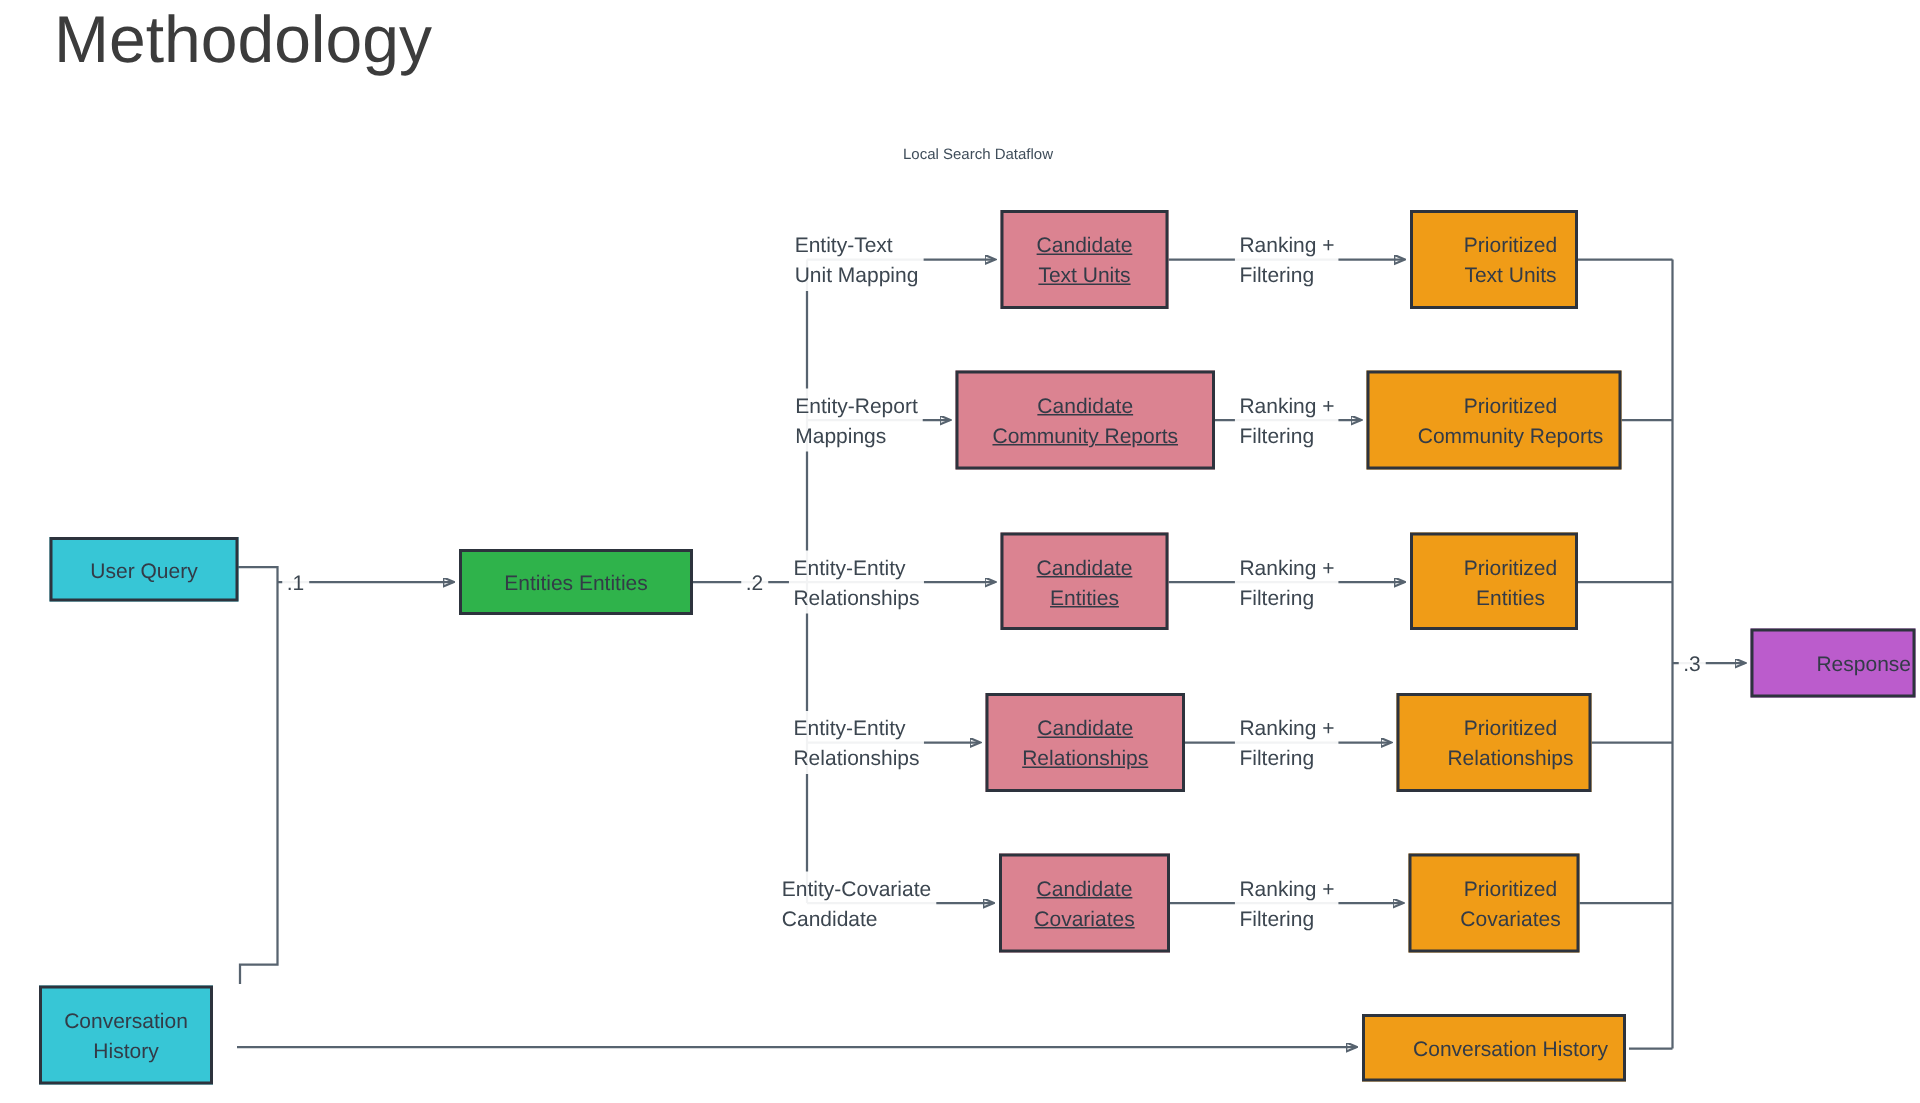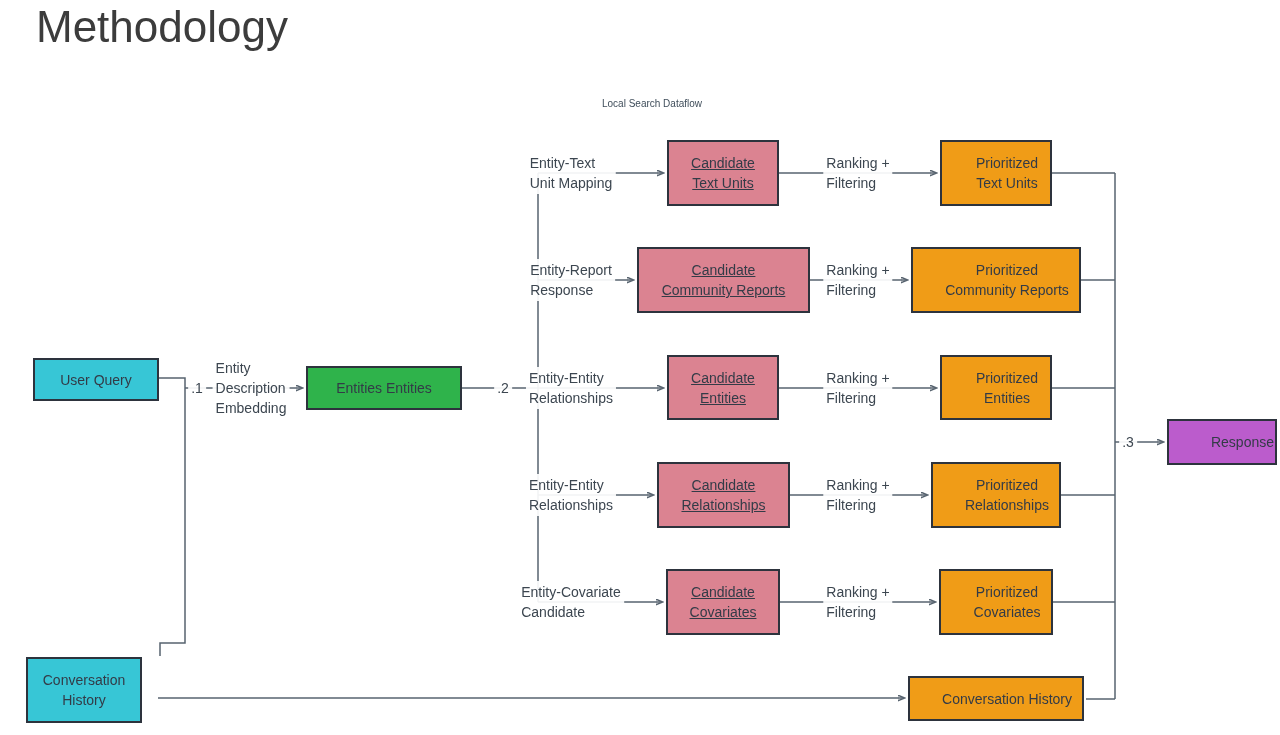--- a/index.html
+++ b/index.html
@@ -120,28 +120,25 @@
 Entities</div>
   <div class="node fill-orange" style="left:931px;top:462px;width:130px;height:66px">Prioritized
 Relationships</div>
   <div class="node fill-orange" style="left:939px;top:569px;width:114px;height:66px">Prioritized
 Covariates</div>
   <div class="node fill-orange" style="left:908px;top:676px;width:176px;height:45px">Conversation History</div>
 
   <div class="node fill-purple" style="left:1167px;top:419px;width:110px;height:46px">Response</div>
 
   <div class="edge-label" style="left:197px;top:388px">.1</div>
-  <div class="edge-label" style="left:251px;top:388px">Entity
-Description
-Embedding</div>
   <div class="edge-label" style="left:503px;top:388px">.2</div>
   <div class="edge-label" style="left:571px;top:173px">Entity-Text
 Unit Mapping</div>
   <div class="edge-label" style="left:571px;top:280px">Entity-Report
-Response</div>
+Mappings</div>
   <div class="edge-label" style="left:571px;top:388px">Entity-Entity
 Relationships</div>
   <div class="edge-label" style="left:571px;top:495px">Entity-Entity
 Relationships</div>
   <div class="edge-label" style="left:571px;top:602px">Entity-Covariate
 Candidate</div>
   <div class="edge-label" style="left:858px;top:173px">Ranking +
 Filtering</div>
   <div class="edge-label" style="left:858px;top:280px">Ranking +
 Filtering</div>

